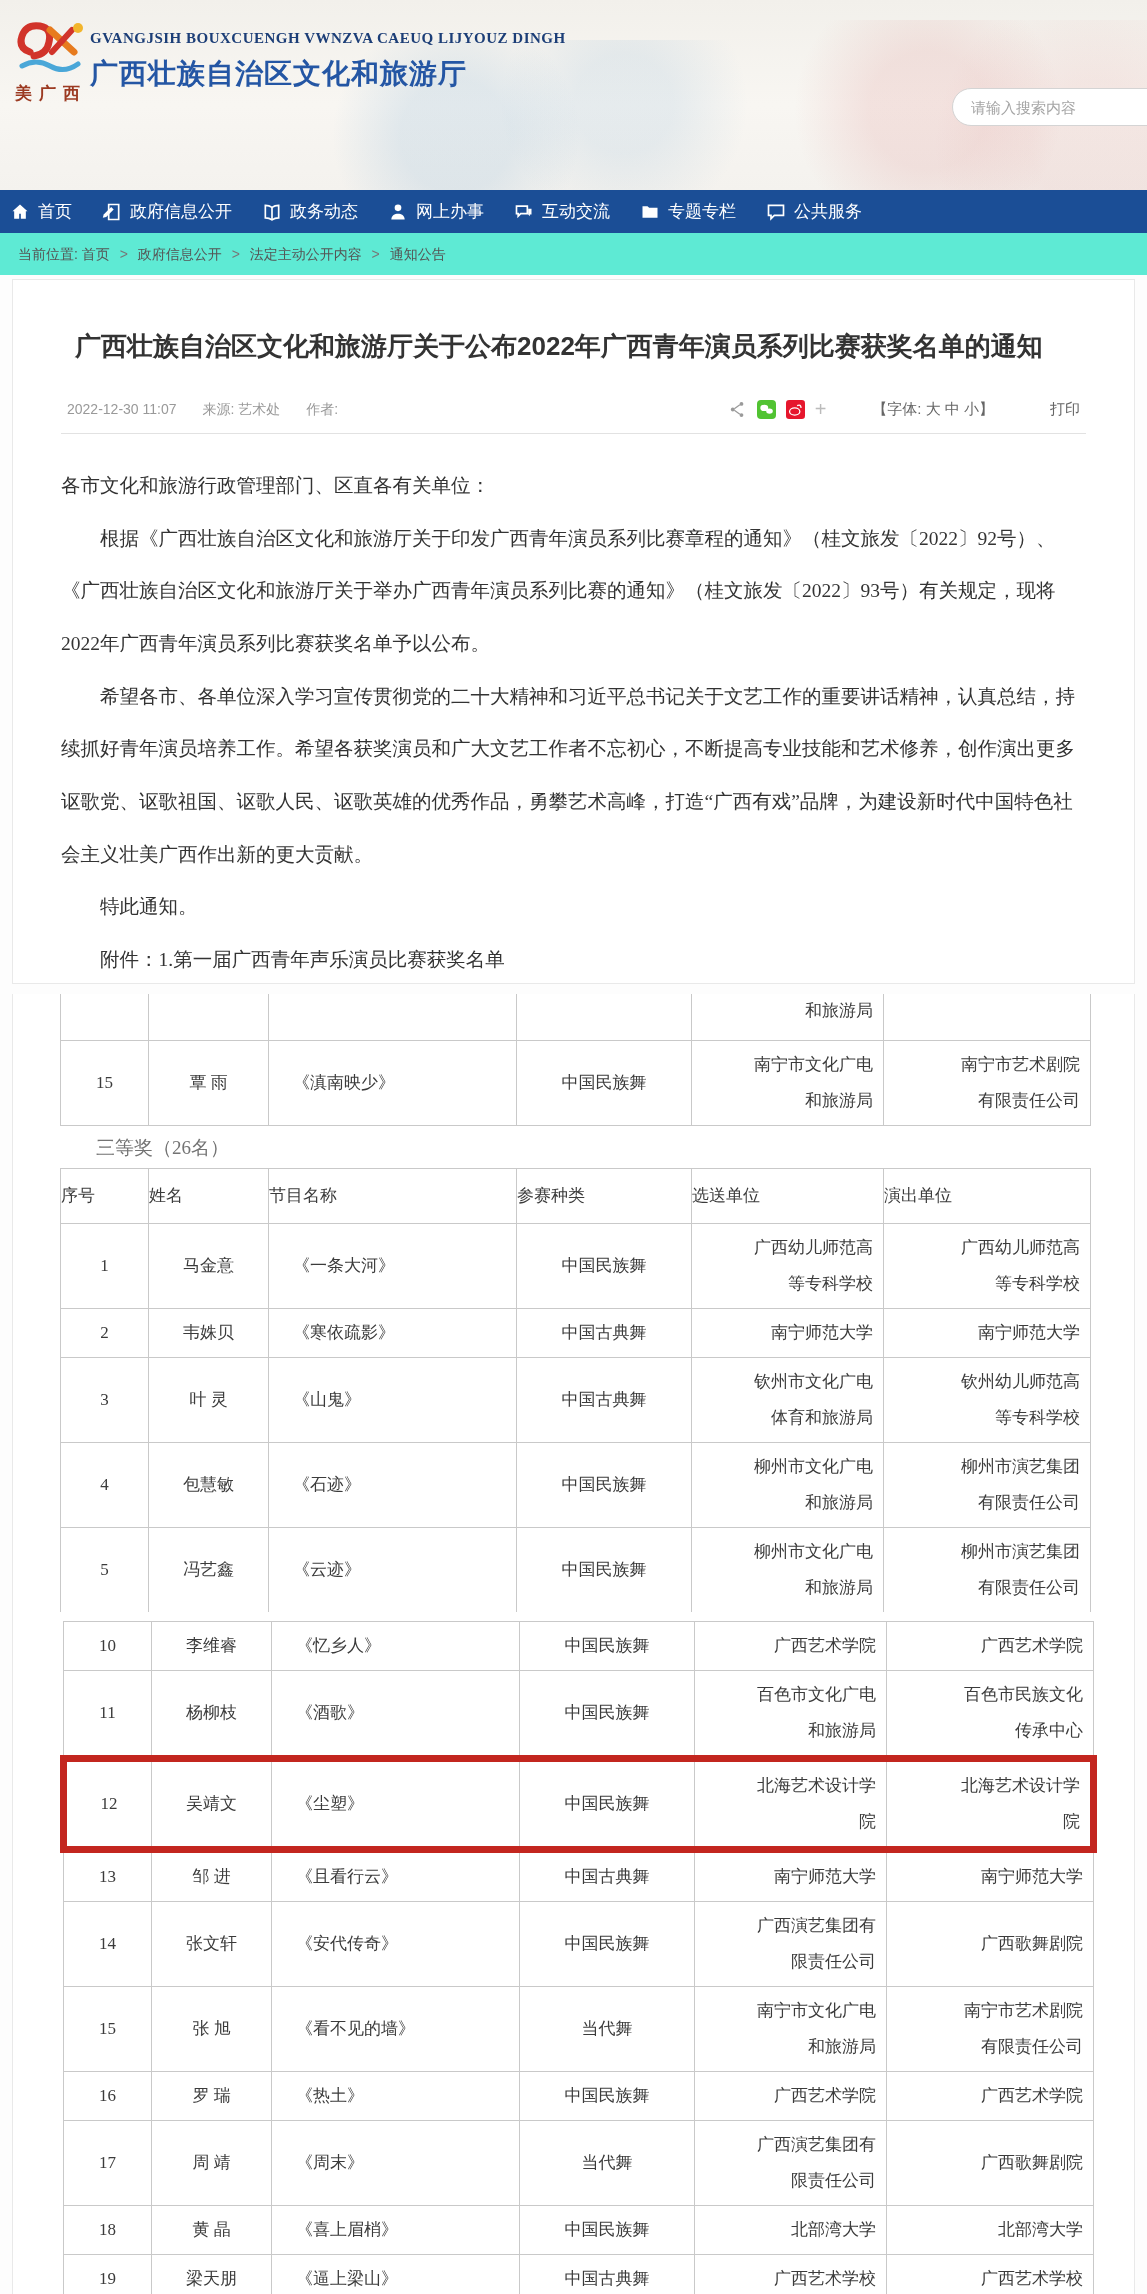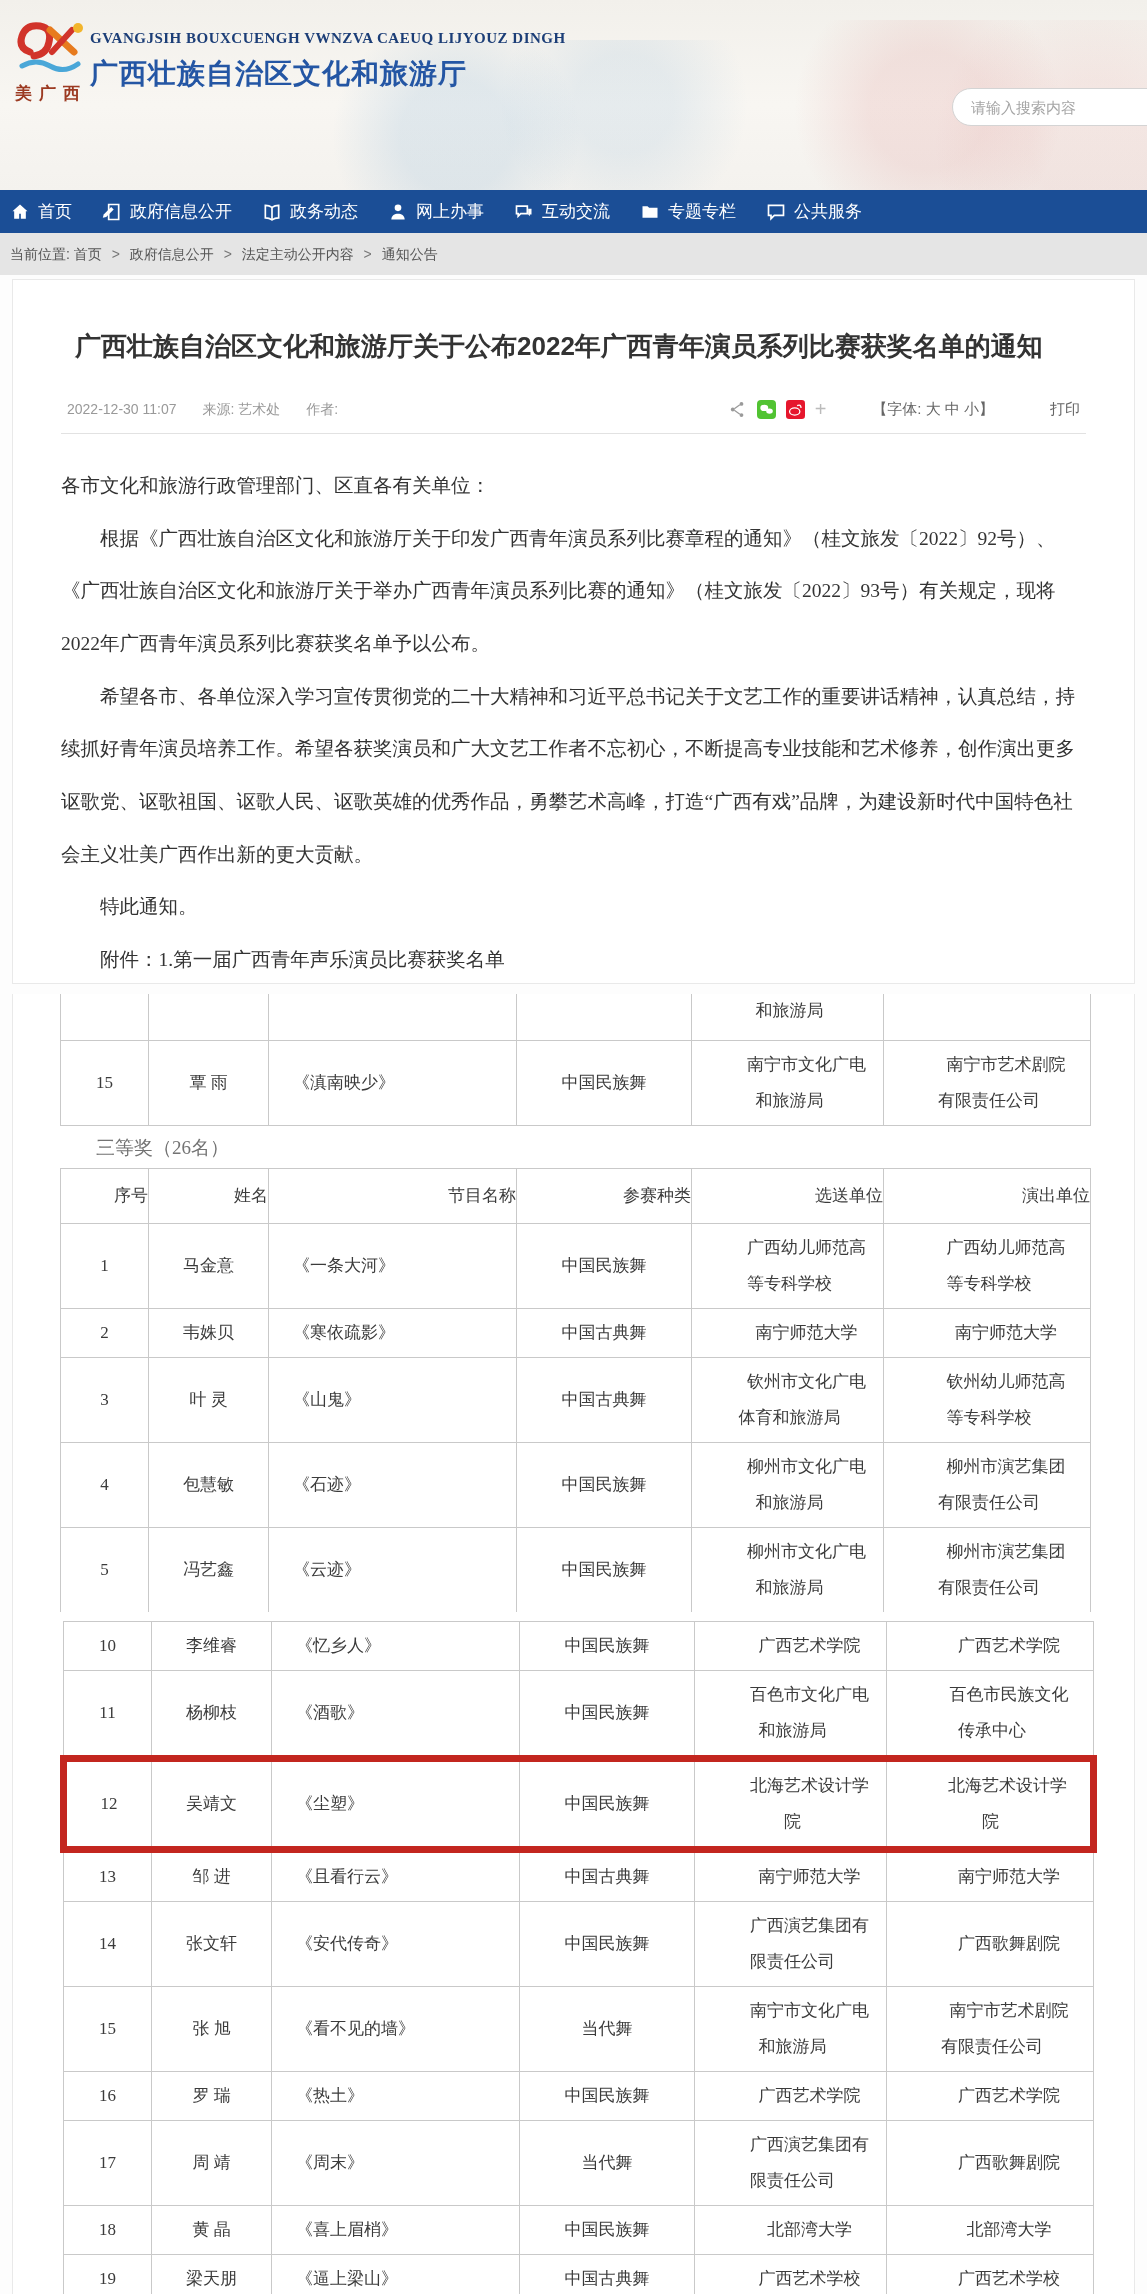--- a/index.html
+++ b/index.html
@@ -23,21 +23,21 @@
   .site-title { margin-top:8px; font-family:"Liberation Serif", serif; font-weight:bold; font-size:28px; color:#2456a4; letter-spacing:1px; }
   .search-input { position:absolute; left:952px; top:88px; width:250px; height:38px; border:1px solid #d4d4d4; border-radius:19px; background:#fff; padding:0 18px; font-size:15px; color:#555; z-index:3; outline:none; }
   .search-input::placeholder { color:#a5a5a5; }
 
   
   .main-nav { display:flex; align-items:center; height:43px; background:#1b4e96; padding-left:10px; }
   .nav-item { display:flex; align-items:center; gap:8px; color:#fff; font-size:17px; margin-right:30px; cursor:pointer; white-space:nowrap; }
   .nav-item svg { width:20px; height:20px; display:block; }
 
   
-  .breadcrumb { height:42px; line-height:42px; background:#e5e5e5; font-size:14px; color:#555; padding-left:10px; }
+  .breadcrumb { height:42px; line-height:42px; background:#5eead4; font-size:14px; color:#555; padding-left:18px; }
   .breadcrumb .bc-item { color:#555; cursor:pointer; }
   .breadcrumb .bc-sep { margin:0 6px; color:#777; }
 
   
   .box1 { margin:4px 12px 0; border:1px solid #e9e9e9; background:#fff; height:705px; overflow:hidden; padding:0 48px; }
   .article-title { font-size:26px; font-weight:bold; color:#333; text-align:left; line-height:1.85; margin:42px 14px 26px; }
   .meta-row { display:flex; justify-content:space-between; align-items:center; font-size:14px; color:#999; padding:4px 6px 14px; border-bottom:1px solid #e2e2e2; }
   .meta-left span { margin-right:26px; }
   .meta-right { display:flex; align-items:center; gap:10px; color:#666; font-size:15px; }
   .meta-right .share-gap { width:26px; }
@@ -49,23 +49,23 @@
   .article-body p { margin:0; }
   .p-indent { text-indent:2em; }
 
   
   .box2 { margin:10px 12px 0; border:1px solid #e9e9e9; border-top:none; background:#fff; height:1400px; padding-top:0; }
   table.award { border-collapse:collapse; table-layout:fixed; width:1030px; margin-left:47px; font-family:"Liberation Serif", serif; font-size:17px; color:#3b3b3b; }
   .award col.c1{width:88px} .award col.c2{width:120px} .award col.c3{width:248px}
   .award col.c4{width:175px} .award col.c5{width:192px} .award col.c6{width:207px}
   .award td, .award th { border:1px solid #c9c9c9; }
   .award td { padding:6px 0; line-height:36px; text-align:center; vertical-align:middle; white-space:pre-line; }
-  .award th { font-weight:normal; line-height:40px; padding:7px 0; text-align:right; }
+  .award th { font-weight:normal; line-height:40px; padding:7px 0; text-align:left; }
   .award td.cell-work { text-align:left; padding-left:24px; }
-  .award td.cell-from, .award td.cell-perf { text-align:center; text-indent:2em; padding-left:14px; padding-right:10px; }
+  .award td.cell-from, .award td.cell-perf { text-align:right; text-indent:2em; padding-left:14px; padding-right:10px; }
   table.t-top { border-top:none; }
   tr.partial td { border-top:none; vertical-align:top; height:46px; line-height:30px; padding-top:2px; text-indent:0 !important; }
   tr.cutbottom td { border-bottom:none; }
   tr.highlight td { border-top:7px solid #c3261f; border-bottom:7px solid #c3261f; }
   tr.highlight td:first-child { border-left:7px solid #c3261f; }
   tr.highlight td:last-child { border-right:7px solid #c3261f; }
   .prize-label { font-family:"Liberation Serif", serif; font-size:19px; color:#737373; margin:9px 0 7px 83px; }
   .table-seam { height:9px; }
 </style>
 </head>

